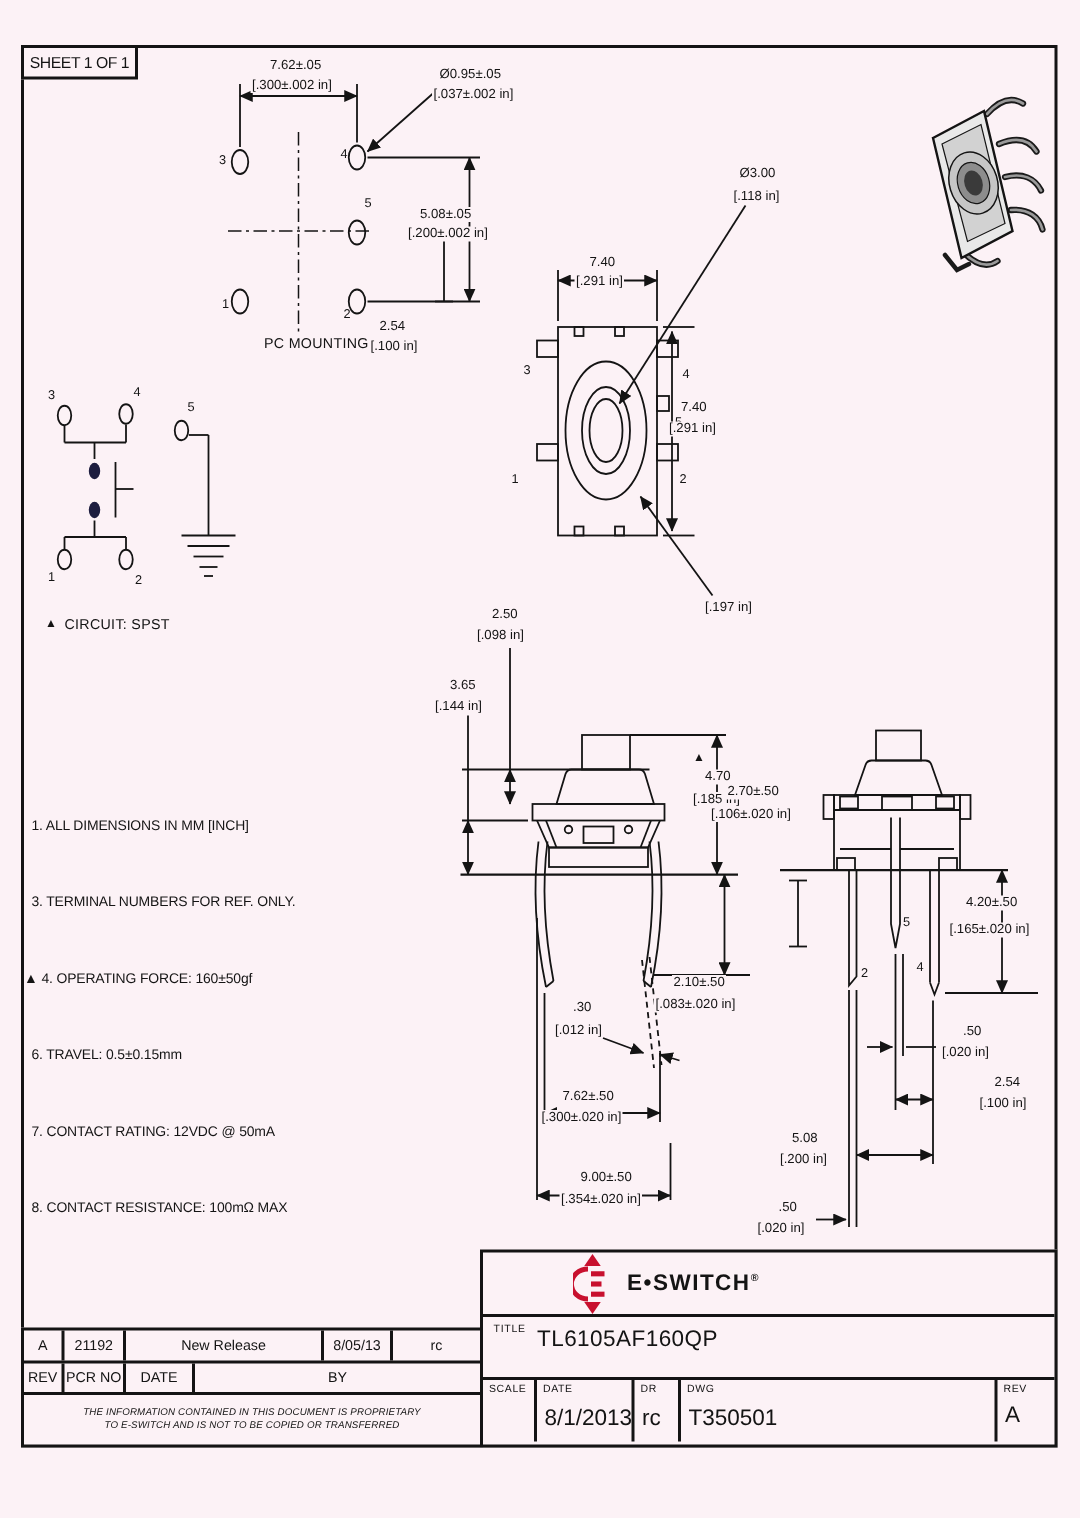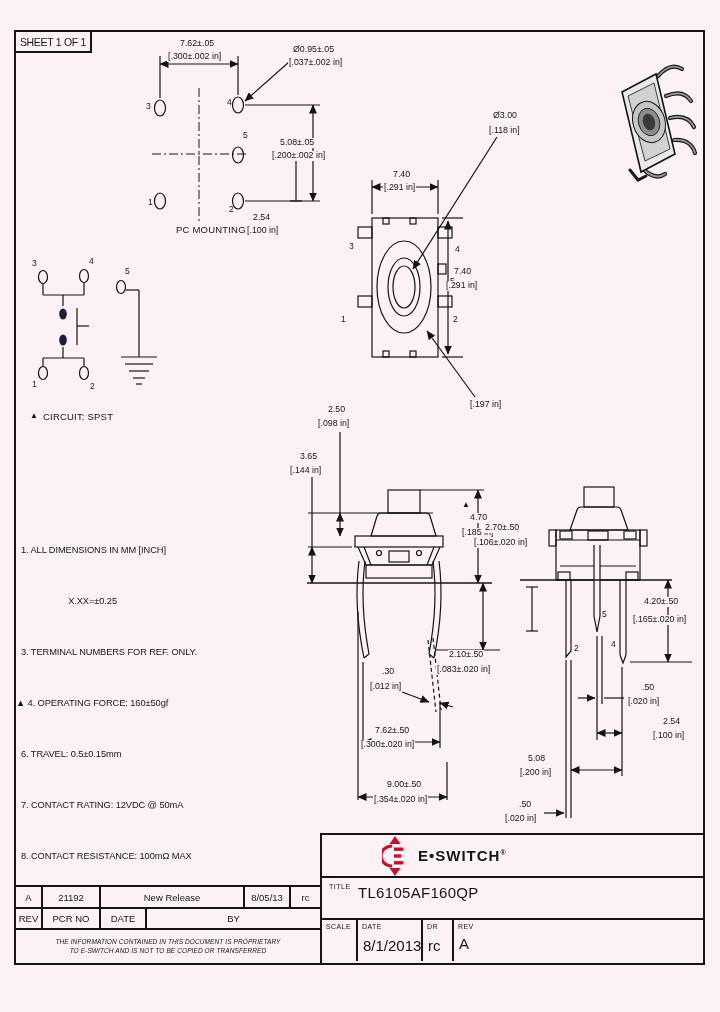--- a/index.html
+++ b/index.html
@@ -14,21 +14,21 @@
   .term{position:absolute;font-size:8.5px;line-height:9px;white-space:nowrap}
   .flag{position:absolute;font-size:8px;line-height:8px}
   .viewcap{position:absolute;font-size:9.5px;letter-spacing:.2px;white-space:nowrap}
   .notes{position:absolute;left:16px;top:508px;font-size:9.3px;line-height:17px;white-space:pre;letter-spacing:-.1px}
   .revtab{position:absolute;left:14px;top:885px;width:308px;height:80px;border:2px solid #141414;background:#fcf2f6}
   .rrow{display:flex;border-bottom:2px solid #141414}
   .rrow.r1{height:22px}.rrow.r2{height:21px}
   .rcell{border-right:2px solid #141414;display:flex;align-items:center;justify-content:center;
          font-size:9.5px;white-space:nowrap;overflow:hidden}
   .rcell:last-child{border-right:none}
-  .c0{width:27px}.c1{width:58px}.c2{width:144px}.c3{width:46px}.c4{flex:1}
+  .c0{width:27px}.c1{width:41px}.c2{width:132px}.c3{width:46px}.c4{flex:1}
   .rprop{height:31px;display:flex;flex-direction:column;align-items:center;justify-content:center;
          font-size:6.5px;font-style:italic;line-height:9px;text-align:center;letter-spacing:.1px}
   .tblock{position:absolute;left:320px;top:833px;width:385px;height:132px;border:2px solid #141414;background:#fcf2f6}
   .tlogo{height:43px;border-bottom:2px solid #141414;display:flex;align-items:center;padding-left:60px;gap:10px}
   .brand{font-size:15px;font-weight:bold;letter-spacing:1px}
   .brand sup{font-size:7px}
   .ttitle{height:42px;border-bottom:2px solid #141414;position:relative}
   .ttitle .tl{position:absolute;left:7px;top:5px;font-size:7px;letter-spacing:.5px}
   .ttitle .tv{position:absolute;left:36px;top:6px;font-size:15px;letter-spacing:.3px}
   .tbot{display:flex;height:41px}
@@ -290,21 +290,20 @@
   <div class="lab" style="left:627px;top:697px">[.020 in]</div>
   <div class="lab" style="left:662px;top:717px">2.54</div>
   <div class="lab" style="left:652px;top:731px">[.100 in]</div>
   <div class="lab" style="left:527px;top:754px">5.08</div>
   <div class="lab" style="left:519px;top:768px">[.200 in]</div>
   <div class="lab" style="left:518px;top:800px">.50</div>
   <div class="lab" style="left:504px;top:814px">[.020 in]</div>
 
   <div class="notes">
     <div>  1. ALL DIMENSIONS IN MM [INCH]</div>
-    <div>                     X.XX=±0.25</div>
     <div>  3. TERMINAL NUMBERS FOR REF. ONLY.</div>
     <div>▲ 4. OPERATING FORCE: 160±50gf</div>
     <div>  6. TRAVEL: 0.5±0.15mm</div>
     <div>  7. CONTACT RATING: 12VDC @ 50mA</div>
     <div>  8. CONTACT RESISTANCE: 100mΩ MAX</div>
     
     
     
     
     
@@ -353,20 +352,24 @@
         <div class="cv"></div>
       </div>
       <div class="tcell w1">
         <div class="cl">DATE</div>
         <div class="cv">8/1/2013</div>
       </div>
       <div class="tcell w2">
         <div class="cl">DR</div>
         <div class="cv">rc</div>
       </div>
+      <div class="tcell w3">
+        <div class="cl">DWG</div>
+        <div class="cv">T350501</div>
+      </div>
       <div class="tcell w4">
         <div class="cl">REV</div>
         <div class="cv big">A</div>
       </div>
     </div>
   </div>
 
 </div>
 
 </body></html>

